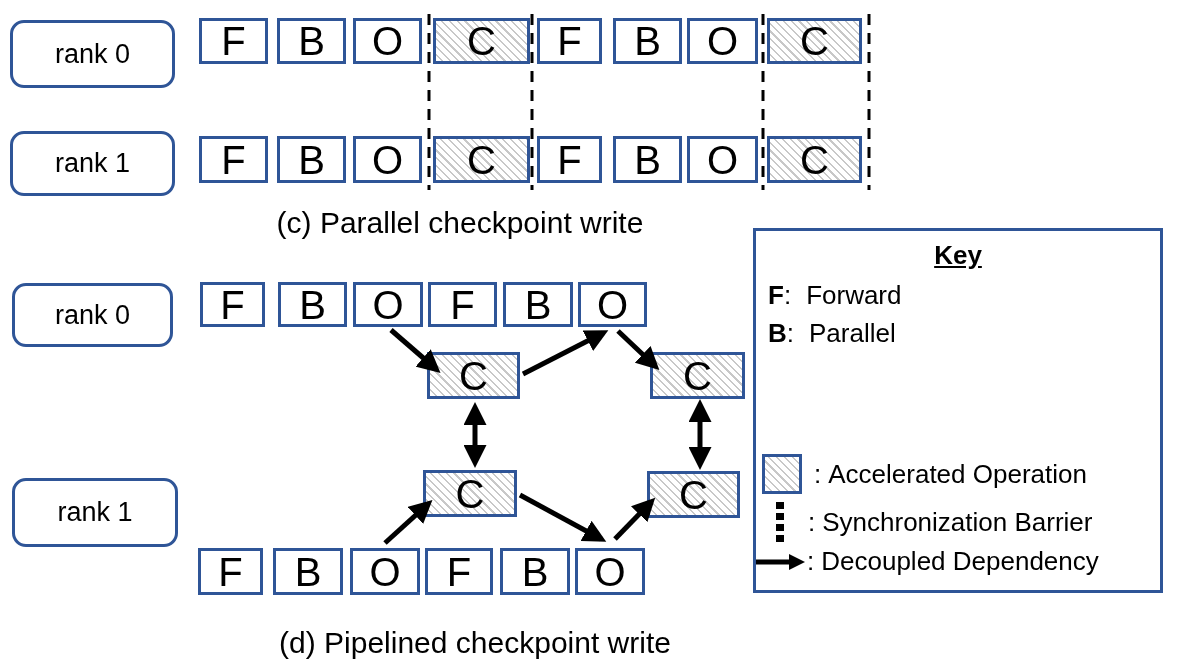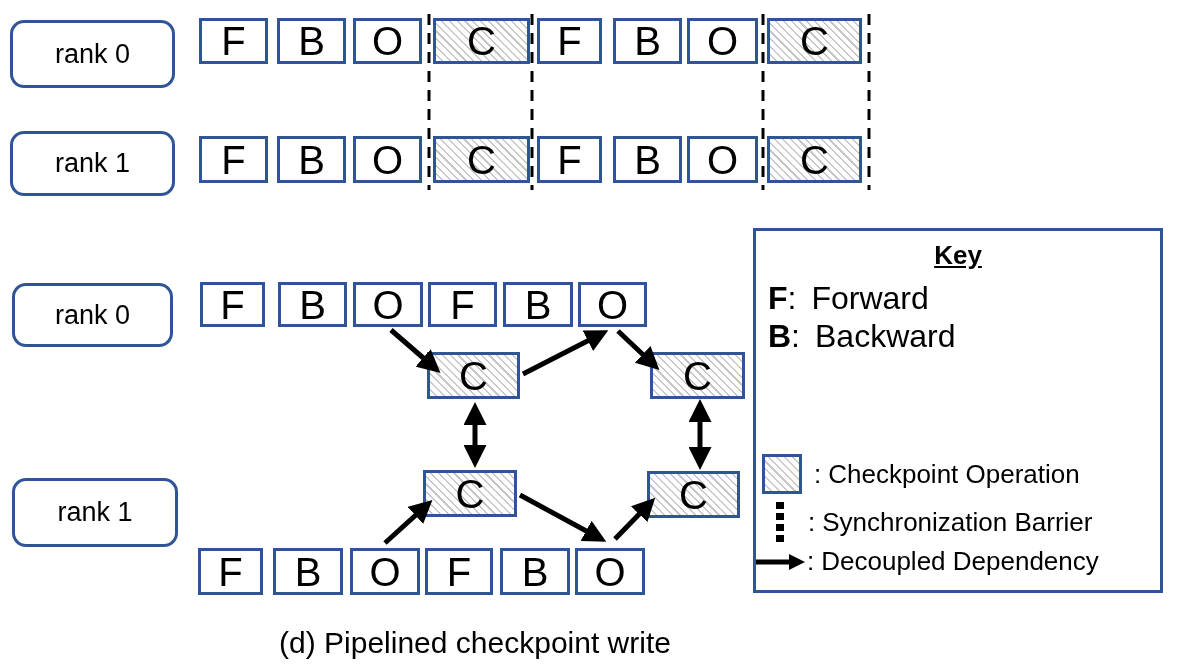--- a/index.html
+++ b/index.html
@@ -14,21 +14,21 @@
   .op{position:absolute;border:3px solid var(--border);background:#fff;box-sizing:border-box;
       display:flex;align-items:center;justify-content:center;font-size:40px;line-height:1;}
   .op.hatch{background-image:repeating-linear-gradient(45deg, rgba(0,0,0,0) 0px, rgba(0,0,0,0) 4px, var(--hatch) 4px, var(--hatch) 5.5px);}
   .caption{position:absolute;font-size:30px;text-align:center;}
   .overlay{position:absolute;left:0;top:0;pointer-events:none;}
   
   .keybox{position:absolute;left:753px;top:228px;width:410px;height:365px;border:3px solid var(--border);
           background:#fff;box-sizing:border-box;}
   .keytitle{position:absolute;left:753px;top:240px;width:410px;text-align:center;
             font-size:26px;font-weight:bold;text-decoration:underline;}
-  .kabbr{position:absolute;left:768px;font-size:32px;line-height:1;}
+  .kabbr{position:absolute;left:768px;font-size:26px;line-height:1;}
   .kabbr b{font-weight:bold;}
   .kabbr .lbl{margin-left:8px;}
   .krow{position:absolute;display:flex;align-items:center;font-size:26px;}
   .swatch{width:34px;height:34px;border:3px solid var(--border);box-sizing:content-box;
           background-image:repeating-linear-gradient(45deg, rgba(0,0,0,0) 0px, rgba(0,0,0,0) 4px, var(--hatch) 4px, var(--hatch) 5.5px);}
   .dotted{width:8px;height:40px;
           background-image:repeating-linear-gradient(to bottom, #000 0px, #000 7px, rgba(0,0,0,0) 7px, rgba(0,0,0,0) 11px);}
   .colon{margin-right:7px;}
 </style>
 </head>
@@ -50,20 +50,21 @@
 
   <div class="op" style="left:199px;top:136px;width:69px;height:47px">F</div>
   <div class="op" style="left:277px;top:136px;width:69px;height:47px">B</div>
   <div class="op" style="left:353px;top:136px;width:69px;height:47px">O</div>
   <div class="op hatch" style="left:433px;top:136px;width:97px;height:47px">C</div>
   <div class="op" style="left:537px;top:136px;width:65px;height:47px">F</div>
   <div class="op" style="left:613px;top:136px;width:69px;height:47px">B</div>
   <div class="op" style="left:687px;top:136px;width:71px;height:47px">O</div>
   <div class="op hatch" style="left:767px;top:136px;width:95px;height:47px">C</div>
 
+  <div class="caption" style="left:155px;top:206px;width:610px">(c) Parallel checkpoint write</div>
 
   <div class="ranklabel" style="left:12px;top:283px;width:161px;height:64px">rank 0</div>
   <div class="ranklabel" style="left:12px;top:478px;width:166px;height:69px">rank 1</div>
 
   <div class="op" style="left:200px;top:282px;width:65px;height:45px">F</div>
   <div class="op" style="left:278px;top:282px;width:69px;height:45px">B</div>
   <div class="op" style="left:353px;top:282px;width:70px;height:45px">O</div>
   <div class="op" style="left:428px;top:282px;width:69px;height:45px">F</div>
   <div class="op" style="left:503px;top:282px;width:70px;height:45px">B</div>
   <div class="op" style="left:578px;top:282px;width:69px;height:45px">O</div>
@@ -110,26 +111,26 @@
     <line x1="615" y1="539" x2="651" y2="502" stroke="#000" stroke-width="5" marker-end="url(#ah)"></line>
   </svg>
 
   <div class="keybox"></div>
   <div class="keytitle">Key</div>
 
   <div class="kabbr" style="top:282px">
     <b>F</b><span class="colon">:</span><span class="lbl">Forward</span>
   </div>
   <div class="kabbr" style="top:320px">
-    <b>B</b><span class="colon">:</span><span class="lbl">Backward</span>
+    <b>B</b><span class="colon">:</span><span class="lbl">Parallel</span>
   </div>
 
   <div class="krow" style="left:762px;top:454px">
     <span class="swatch"></span>
-    <span style="margin-left:12px"><span class="colon">:</span><span>Checkpoint Operation</span></span>
+    <span style="margin-left:12px"><span class="colon">:</span><span>Accelerated Operation</span></span>
   </div>
   <div class="krow" style="left:776px;top:502px">
     <span class="dotted"></span>
     <span style="margin-left:24px"><span class="colon">:</span><span>Synchronization Barrier</span></span>
   </div>
   <div class="krow" style="left:755px;top:546px">
     <svg width="50" height="18">
       <line x1="1" y1="9" x2="36" y2="9" stroke="#000" stroke-width="5"></line>
       <path d="M34,1 L50,9 L34,17 z" fill="#000"></path>
     </svg>

